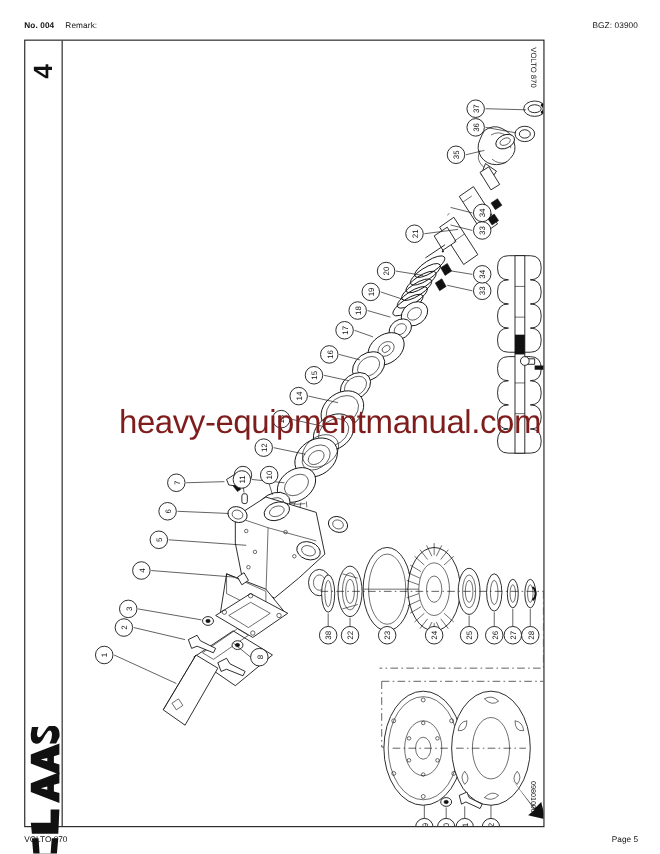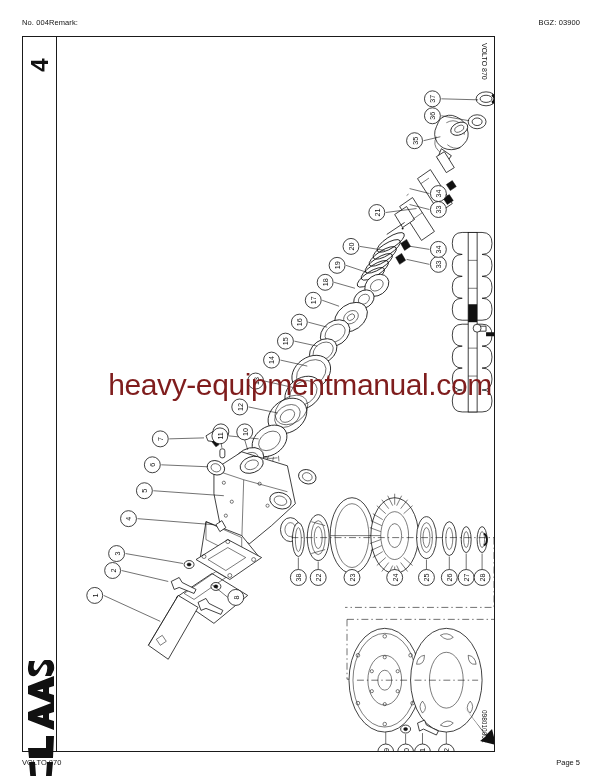--- a/index.html
+++ b/index.html
@@ -3,22 +3,22 @@
 <meta charset="utf-8">
 <style>
   html,body{margin:0;padding:0;background:#fff;}
   body{width:600px;height:776px;position:relative;overflow:hidden;
        font-family:"Liberation Sans",sans-serif;color:#111;}
   .page{position:absolute;inset:0;}
 
   
   .hdr{position:absolute;top:18px;font-size:7.5px;letter-spacing:.1px;white-space:nowrap;}
   .hdr-left{left:22px;}
-  .hdr-left .no{font-weight:400;}
-  .hdr-left .rm{text-align:right;}
+  .hdr-left .no{font-weight:700;}
+  .hdr-left .rm{margin-left:10px;text-align:right;}
   .hdr-right{right:20px;}
   .ftr{position:absolute;bottom:9px;font-size:7.5px;white-space:nowrap;}
   .ftr-left{left:22px;}
   .ftr-right{right:20px;}
 
   
   .frame{position:absolute;left:22px;top:36px;width:473px;height:716px;
          border:1px solid #1a1a1a;box-sizing:border-box;background:#fff;}
   
   .frame-div{position:absolute;left:33px;top:0;width:1px;height:100%;background:#1a1a1a;}

